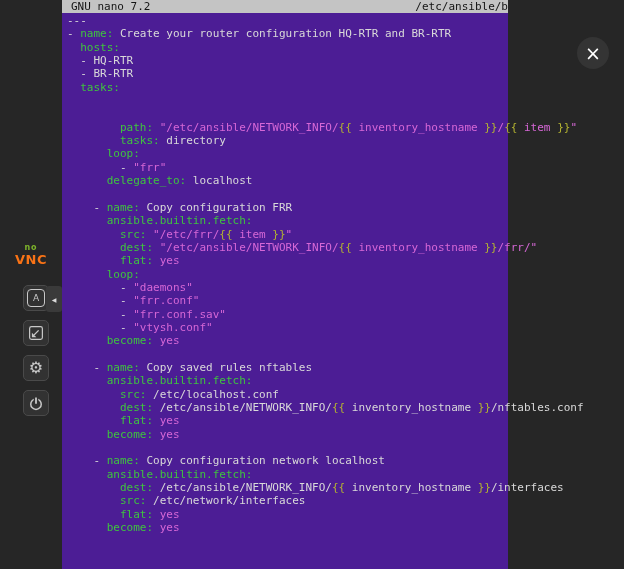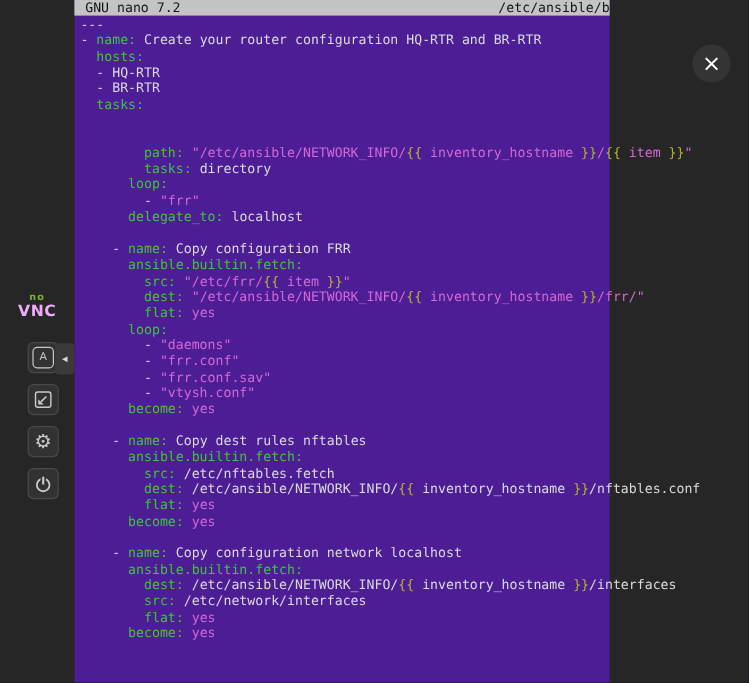--- a/index.html
+++ b/index.html
@@ -4,21 +4,21 @@
 <style>
   html,body{margin:0;padding:0;background:#111;}
   .stage{position:relative;width:624px;height:569px;background:#262626;overflow:hidden;
          font-family:"DejaVu Sans Mono",monospace;}
 
   
   .sidebar{position:absolute;left:0;top:0;width:62px;height:569px;background:#262626;}
   .vnc-logo{position:absolute;left:0;top:244px;width:62px;text-align:center;line-height:1;
             font-family:"DejaVu Sans",sans-serif;}
   .logo-no{display:block;font-size:8px;font-weight:bold;color:#7db32a;letter-spacing:1px;}
-  .logo-vnc{display:block;font-size:13px;font-weight:bold;color:#f0abfc;letter-spacing:.5px;margin-top:1px;}
+  .logo-vnc{display:block;font-size:13px;font-weight:bold;color:#f97316;letter-spacing:.5px;margin-top:1px;}
   .sb-btn{position:absolute;left:23px;width:26px;height:26px;background:#323232;
           border:1px solid #4a4a4a;border-radius:5px;display:flex;align-items:center;
           justify-content:center;padding:0;cursor:pointer;}
   .keycap{width:16px;height:16px;border:1.5px solid #c9c9c9;border-radius:4px;color:#c9c9c9;
           font-size:9px;line-height:1;display:flex;align-items:center;justify-content:center;
           font-family:"DejaVu Sans",sans-serif;}
   .gear{color:#c9c9c9;font-size:16px;line-height:1;font-family:"DejaVu Sans",sans-serif;}
   .handle{position:absolute;left:46px;top:286px;width:16px;height:26px;background:#3a3a3a;
           border-radius:3px;display:flex;align-items:center;justify-content:center;cursor:pointer;}
   .handle span{color:#dcdcdc;font-size:6px;font-family:"DejaVu Sans",sans-serif;}
@@ -107,23 +107,23 @@
         <div class="line"><span class="t-p">        </span><span class="t-k">src:</span><span class="t-p"> </span><span class="t-s">"/etc/frr/</span><span class="t-j">{{</span><span class="t-s"> item </span><span class="t-j">}}</span><span class="t-s">"</span></div>
         <div class="line"><span class="t-p">        </span><span class="t-k">dest:</span><span class="t-p"> </span><span class="t-s">"/etc/ansible/NETWORK_INFO/</span><span class="t-j">{{</span><span class="t-s"> inventory_hostname </span><span class="t-j">}}</span><span class="t-s">/frr/"</span></div>
         <div class="line"><span class="t-p">        </span><span class="t-k">flat:</span><span class="t-p"> </span><span class="t-b">yes</span></div>
         <div class="line"><span class="t-p">      </span><span class="t-k">loop:</span></div>
         <div class="line"><span class="t-p">        - </span><span class="t-s">"daemons"</span></div>
         <div class="line"><span class="t-p">        - </span><span class="t-s">"frr.conf"</span></div>
         <div class="line"><span class="t-p">        - </span><span class="t-s">"frr.conf.sav"</span></div>
         <div class="line"><span class="t-p">        - </span><span class="t-s">"vtysh.conf"</span></div>
         <div class="line"><span class="t-p">      </span><span class="t-k">become:</span><span class="t-p"> </span><span class="t-b">yes</span></div>
         <div class="line"> </div>
-        <div class="line"><span class="t-p">    - </span><span class="t-k">name:</span><span class="t-p"> Copy dest rules nftables</span></div>
+        <div class="line"><span class="t-p">    - </span><span class="t-k">name:</span><span class="t-p"> Copy saved rules nftables</span></div>
         <div class="line"><span class="t-p">      </span><span class="t-k">ansible.builtin.fetch:</span></div>
-        <div class="line"><span class="t-p">        </span><span class="t-k">src:</span><span class="t-p"> /etc/nftables.fetch</span></div>
+        <div class="line"><span class="t-p">        </span><span class="t-k">src:</span><span class="t-p"> /etc/localhost.conf</span></div>
         <div class="line"><span class="t-p">        </span><span class="t-k">dest:</span><span class="t-p"> /etc/ansible/NETWORK_INFO/</span><span class="t-j">{{</span><span class="t-p"> inventory_hostname </span><span class="t-j">}}</span><span class="t-p">/nftables.conf</span></div>
         <div class="line"><span class="t-p">        </span><span class="t-k">flat:</span><span class="t-p"> </span><span class="t-b">yes</span></div>
         <div class="line"><span class="t-p">      </span><span class="t-k">become:</span><span class="t-p"> </span><span class="t-b">yes</span></div>
         <div class="line"> </div>
         <div class="line"><span class="t-p">    - </span><span class="t-k">name:</span><span class="t-p"> Copy configuration network localhost</span></div>
         <div class="line"><span class="t-p">      </span><span class="t-k">ansible.builtin.fetch:</span></div>
         <div class="line"><span class="t-p">        </span><span class="t-k">dest:</span><span class="t-p"> /etc/ansible/NETWORK_INFO/</span><span class="t-j">{{</span><span class="t-p"> inventory_hostname </span><span class="t-j">}}</span><span class="t-p">/interfaces</span></div>
         <div class="line"><span class="t-p">        </span><span class="t-k">src:</span><span class="t-p"> /etc/network/interfaces</span></div>
         <div class="line"><span class="t-p">        </span><span class="t-k">flat:</span><span class="t-p"> </span><span class="t-b">yes</span></div>
         <div class="line"><span class="t-p">      </span><span class="t-k">become:</span><span class="t-p"> </span><span class="t-b">yes</span></div>

